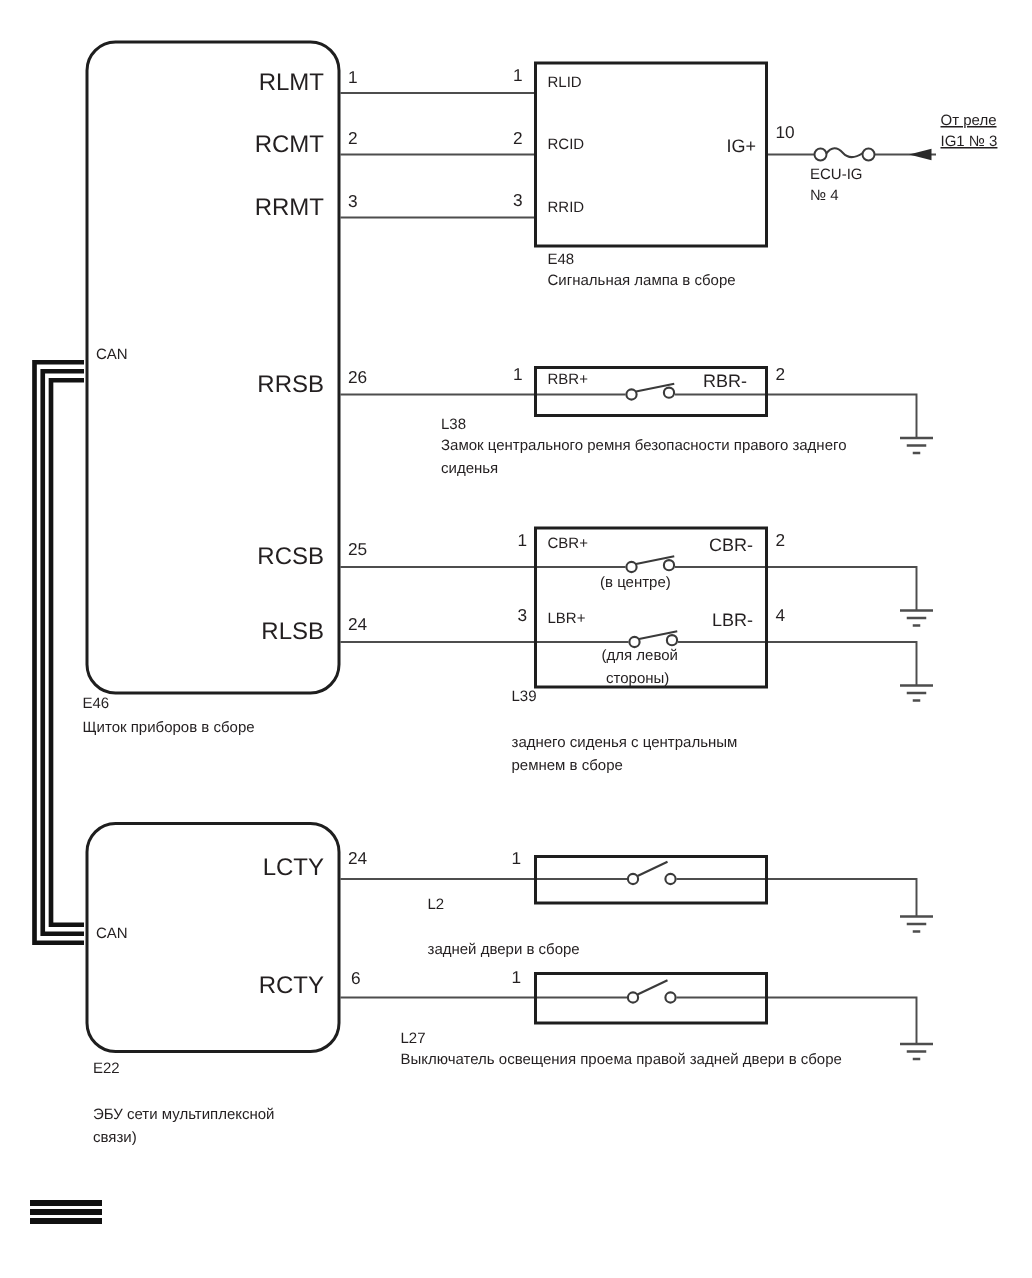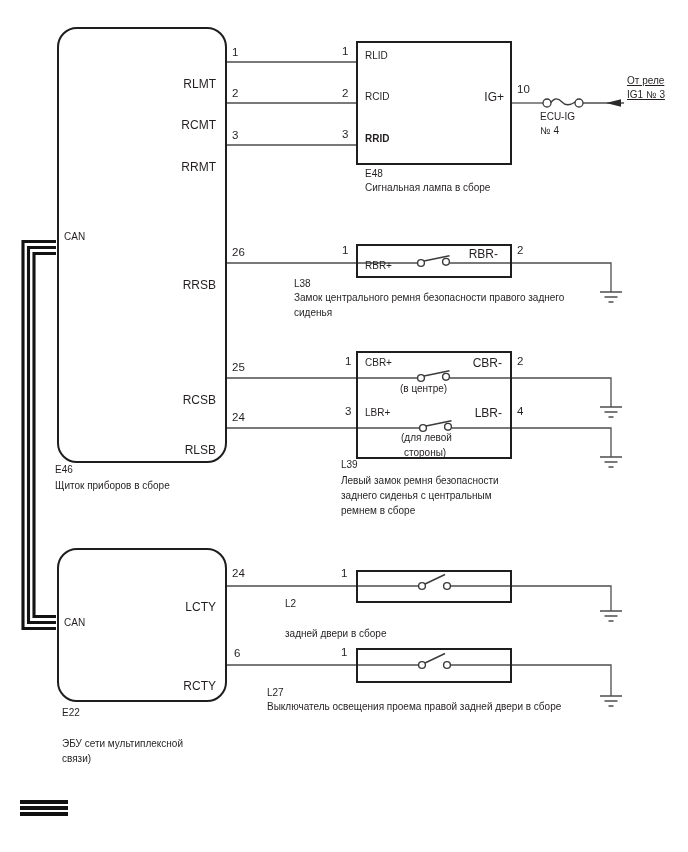--- a/index.html
+++ b/index.html
@@ -1,21 +1,21 @@
 <!DOCTYPE html>
 <html><head>
 <meta charset="utf-8">
 <style>
   html,body{margin:0;padding:0;background:#ffffff;}
   #stage{position:relative;width:688px;height:852px;background:#ffffff;overflow:hidden;
          font-family:"Liberation Sans", sans-serif;color:#231f20;}
   #wires{position:absolute;left:0;top:0;}
   .t{position:absolute;font-size:10px;line-height:14px;white-space:nowrap;color:#231f20;}
   .num{font-size:11.5px;}
-  .pin-r{position:absolute;width:96px;text-align:right;font-size:12px;line-height:14px;white-space:nowrap;margin-top:28px;}
+  .pin-r{position:absolute;width:96px;text-align:right;font-size:16px;line-height:14px;white-space:nowrap;}
   .pr50{position:absolute;width:50px;text-align:right;font-size:12px;line-height:14px;white-space:nowrap;}
   .box{position:absolute;border:2px solid #1e1e1e;background:transparent;box-sizing:border-box;}
   .rbox{position:absolute;border:2px solid #1e1e1e;border-radius:20px;background:transparent;box-sizing:border-box;}
   .bar{position:absolute;background:#111111;}
 </style>
 </head>
 <body>
 
 <div id="stage">
 
@@ -104,55 +104,54 @@
   <div class="t num" style="left:232px;top:86px;">2</div>
   <div class="t num" style="left:232px;top:128px;">3</div>
   <div class="t num" style="left:232px;top:245px;">26</div>
   <div class="t num" style="left:232px;top:360px;">25</div>
   <div class="t num" style="left:232px;top:410px;">24</div>
   <div class="t" style="left:55px;top:463px;">E46</div>
   <div class="t" style="left:55px;top:479px;">Щиток приборов в сборе</div>
 
   <div class="t" style="left:365px;top:49px;">RLID</div>
   <div class="t" style="left:365px;top:90px;">RCID</div>
-  <div class="t" style="left:365px;top:132px;font-weight:bold;">RRID</div>
+  <div class="t" style="left:365px;top:132px;">RRID</div>
   <div class="t num" style="left:342px;top:44px;">1</div>
   <div class="t num" style="left:342px;top:86px;">2</div>
   <div class="t num" style="left:342px;top:127px;">3</div>
   <div class="pr50" style="left:454px;top:90px;">IG+</div>
   <div class="t num" style="left:517px;top:82px;">10</div>
   <div class="t" style="left:365px;top:167px;">E48</div>
   <div class="t" style="left:365px;top:181px;">Сигнальная лампа в сборе</div>
 
   <div class="t" style="left:540px;top:110px;">ECU-IG</div>
   <div class="t" style="left:540px;top:124px;">№ 4</div>
   <div class="t" style="left:627px;top:74px;text-decoration:underline;">От реле</div>
   <div class="t" style="left:627px;top:88px;text-decoration:underline;">IG1 № 3</div>
 
-  <div class="t" style="left:365px;top:247px;margin-top:12px;">RBR+</div>
+  <div class="t" style="left:365px;top:247px;">RBR+</div>
   <div class="pr50" style="left:448px;top:247px;">RBR-</div>
   <div class="t num" style="left:342px;top:243px;">1</div>
   <div class="t num" style="left:517px;top:243px;">2</div>
   <div class="t" style="left:294px;top:277px;">L38</div>
   <div class="t" style="left:294px;top:291px;">Замок центрального ремня безопасности правого заднего</div>
   <div class="t" style="left:294px;top:306px;">сиденья</div>
 
   <div class="t" style="left:365px;top:356px;">CBR+</div>
   <div class="pr50" style="left:452px;top:356px;">CBR-</div>
   <div class="t num" style="left:345px;top:354px;">1</div>
   <div class="t num" style="left:517px;top:354px;">2</div>
   <div class="t" style="left:400px;top:382px;">(в центре)</div>
   <div class="t" style="left:365px;top:406px;">LBR+</div>
   <div class="pr50" style="left:452px;top:406px;">LBR-</div>
   <div class="t num" style="left:345px;top:404px;">3</div>
   <div class="t num" style="left:517px;top:404px;">4</div>
   <div class="t" style="left:401px;top:431px;">(для левой</div>
   <div class="t" style="left:404px;top:446px;">стороны)</div>
   <div class="t" style="left:341px;top:458px;">L39</div>
-  <div class="t" style="left:341px;top:474px;">Левый замок ремня безопасности</div>
   <div class="t" style="left:341px;top:489px;">заднего сиденья с центральным</div>
   <div class="t" style="left:341px;top:504px;">ремнем в сборе</div>
 
   <div class="pin-r" style="left:120px;top:572px;">LCTY</div>
   <div class="t num" style="left:232px;top:566px;">24</div>
   <div class="t" style="left:64px;top:616px;">CAN</div>
   <div class="pin-r" style="left:120px;top:651px;">RCTY</div>
   <div class="t num" style="left:234px;top:646px;">6</div>
   <div class="t" style="left:62px;top:706px;">E22</div>
   <div class="t" style="left:62px;top:737px;">ЭБУ сети мультиплексной</div>

